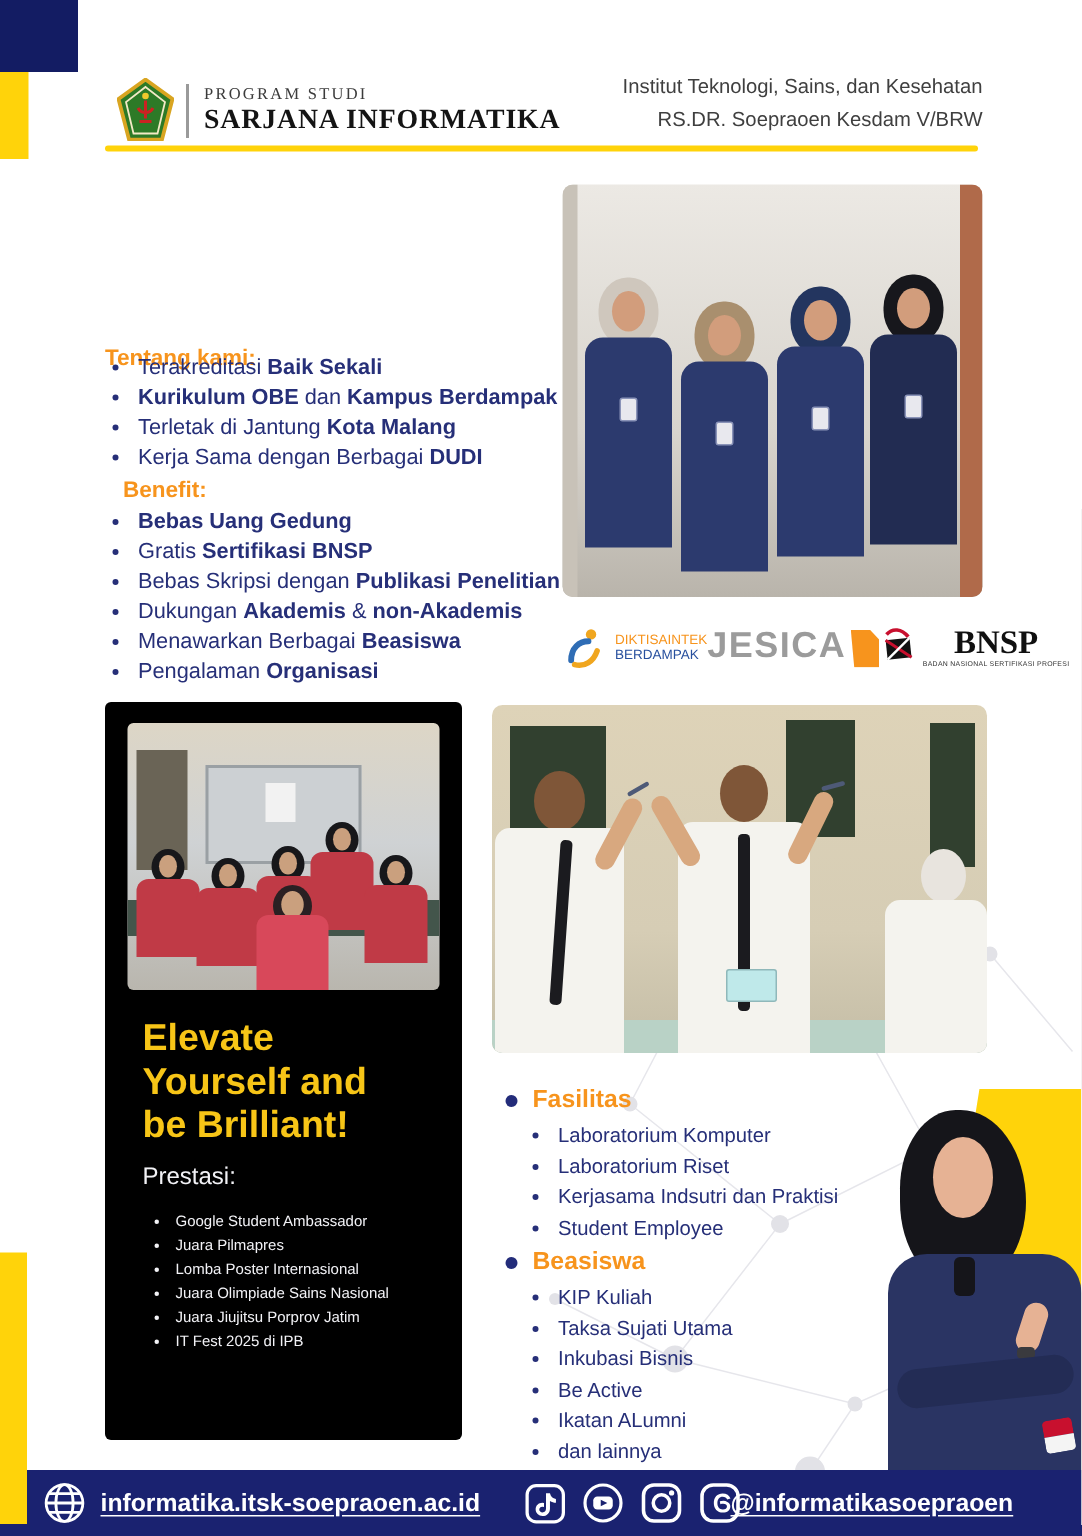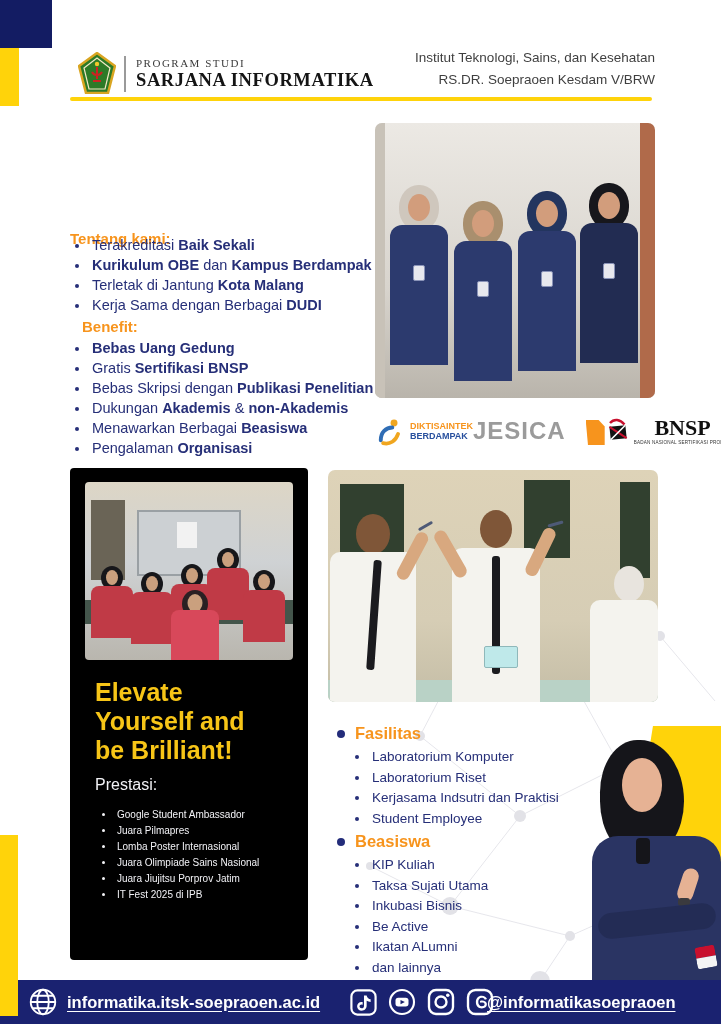--- a/index.html
+++ b/index.html
@@ -77,23 +77,23 @@
   .nlist li{margin-bottom:3px;padding-left:2px}
   .fas-h{left:337px;top:724px}
   .fas-l{left:352px;top:748px;width:290px}
   .bea-h{left:337px;top:832px}
   .bea-l{left:352px;top:856px;width:260px}
 
   
   .partners{left:375px;top:408px;width:280px;height:46px;display:flex;align-items:center;
     justify-content:space-between;z-index:2}
   .dik{display:flex;align-items:center;gap:5px}
-  .dik-txt{font-size:9px;font-weight:bold;line-height:1.15}
+  .dik-txt{font-size:9px;font-weight:normal;line-height:1.15}
   .dik-1{color:#f7941d}.dik-2{color:#28509e}
-  .jes{display:flex;align-items:flex-end;gap:20px}
+  .jes{display:flex;align-items:flex-end;gap:3px}
   .jes-txt{font-size:24px;font-weight:bold;color:#9b9b9b;letter-spacing:1px}
   .jes-sq{width:19px;height:25px;background:#f7941d;clip-path:polygon(0 0,68% 0,100% 26%,100% 100%,12% 100%)}
   .bnsp{display:flex;align-items:center;gap:3px}
   .bnsp-col{display:flex;flex-direction:column;align-items:center}
   .bnsp-txt{font-family:"Liberation Serif",serif;font-weight:bold;font-size:22px;color:#101010;line-height:1}
   .bnsp-cap{font-size:4.6px;color:#333;letter-spacing:.2px;margin-top:1px;white-space:nowrap}
 
   
   .pattern{left:330px;top:606px;width:391px;height:380px;z-index:1;opacity:.85}
 

